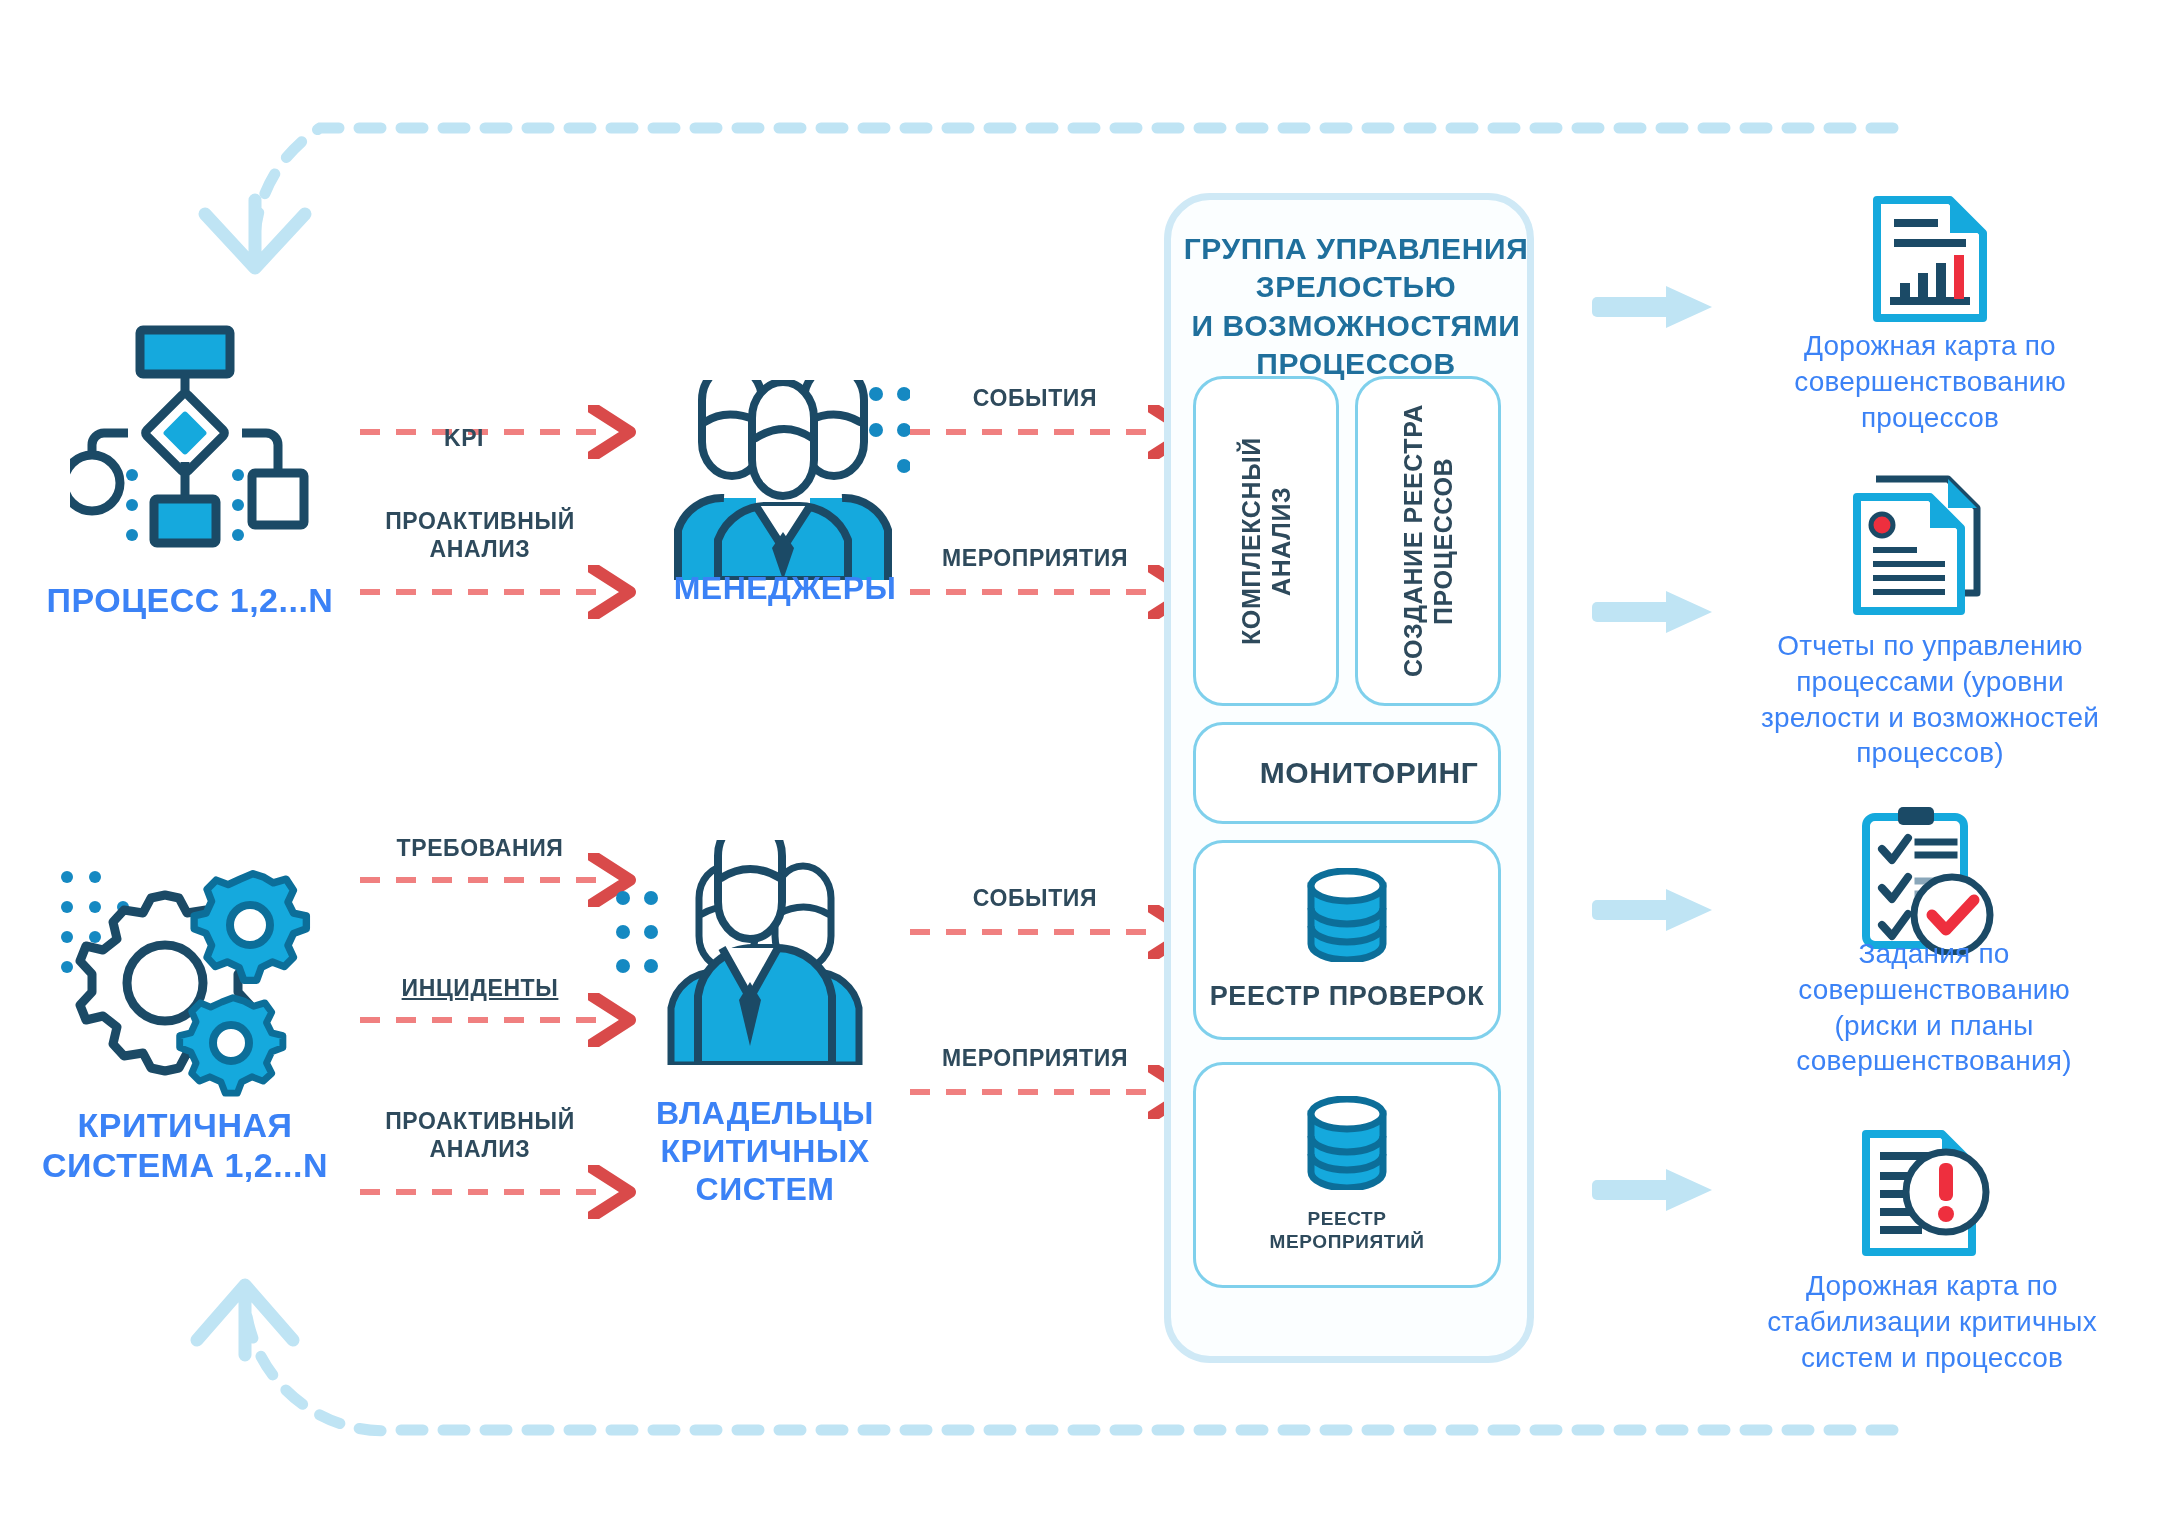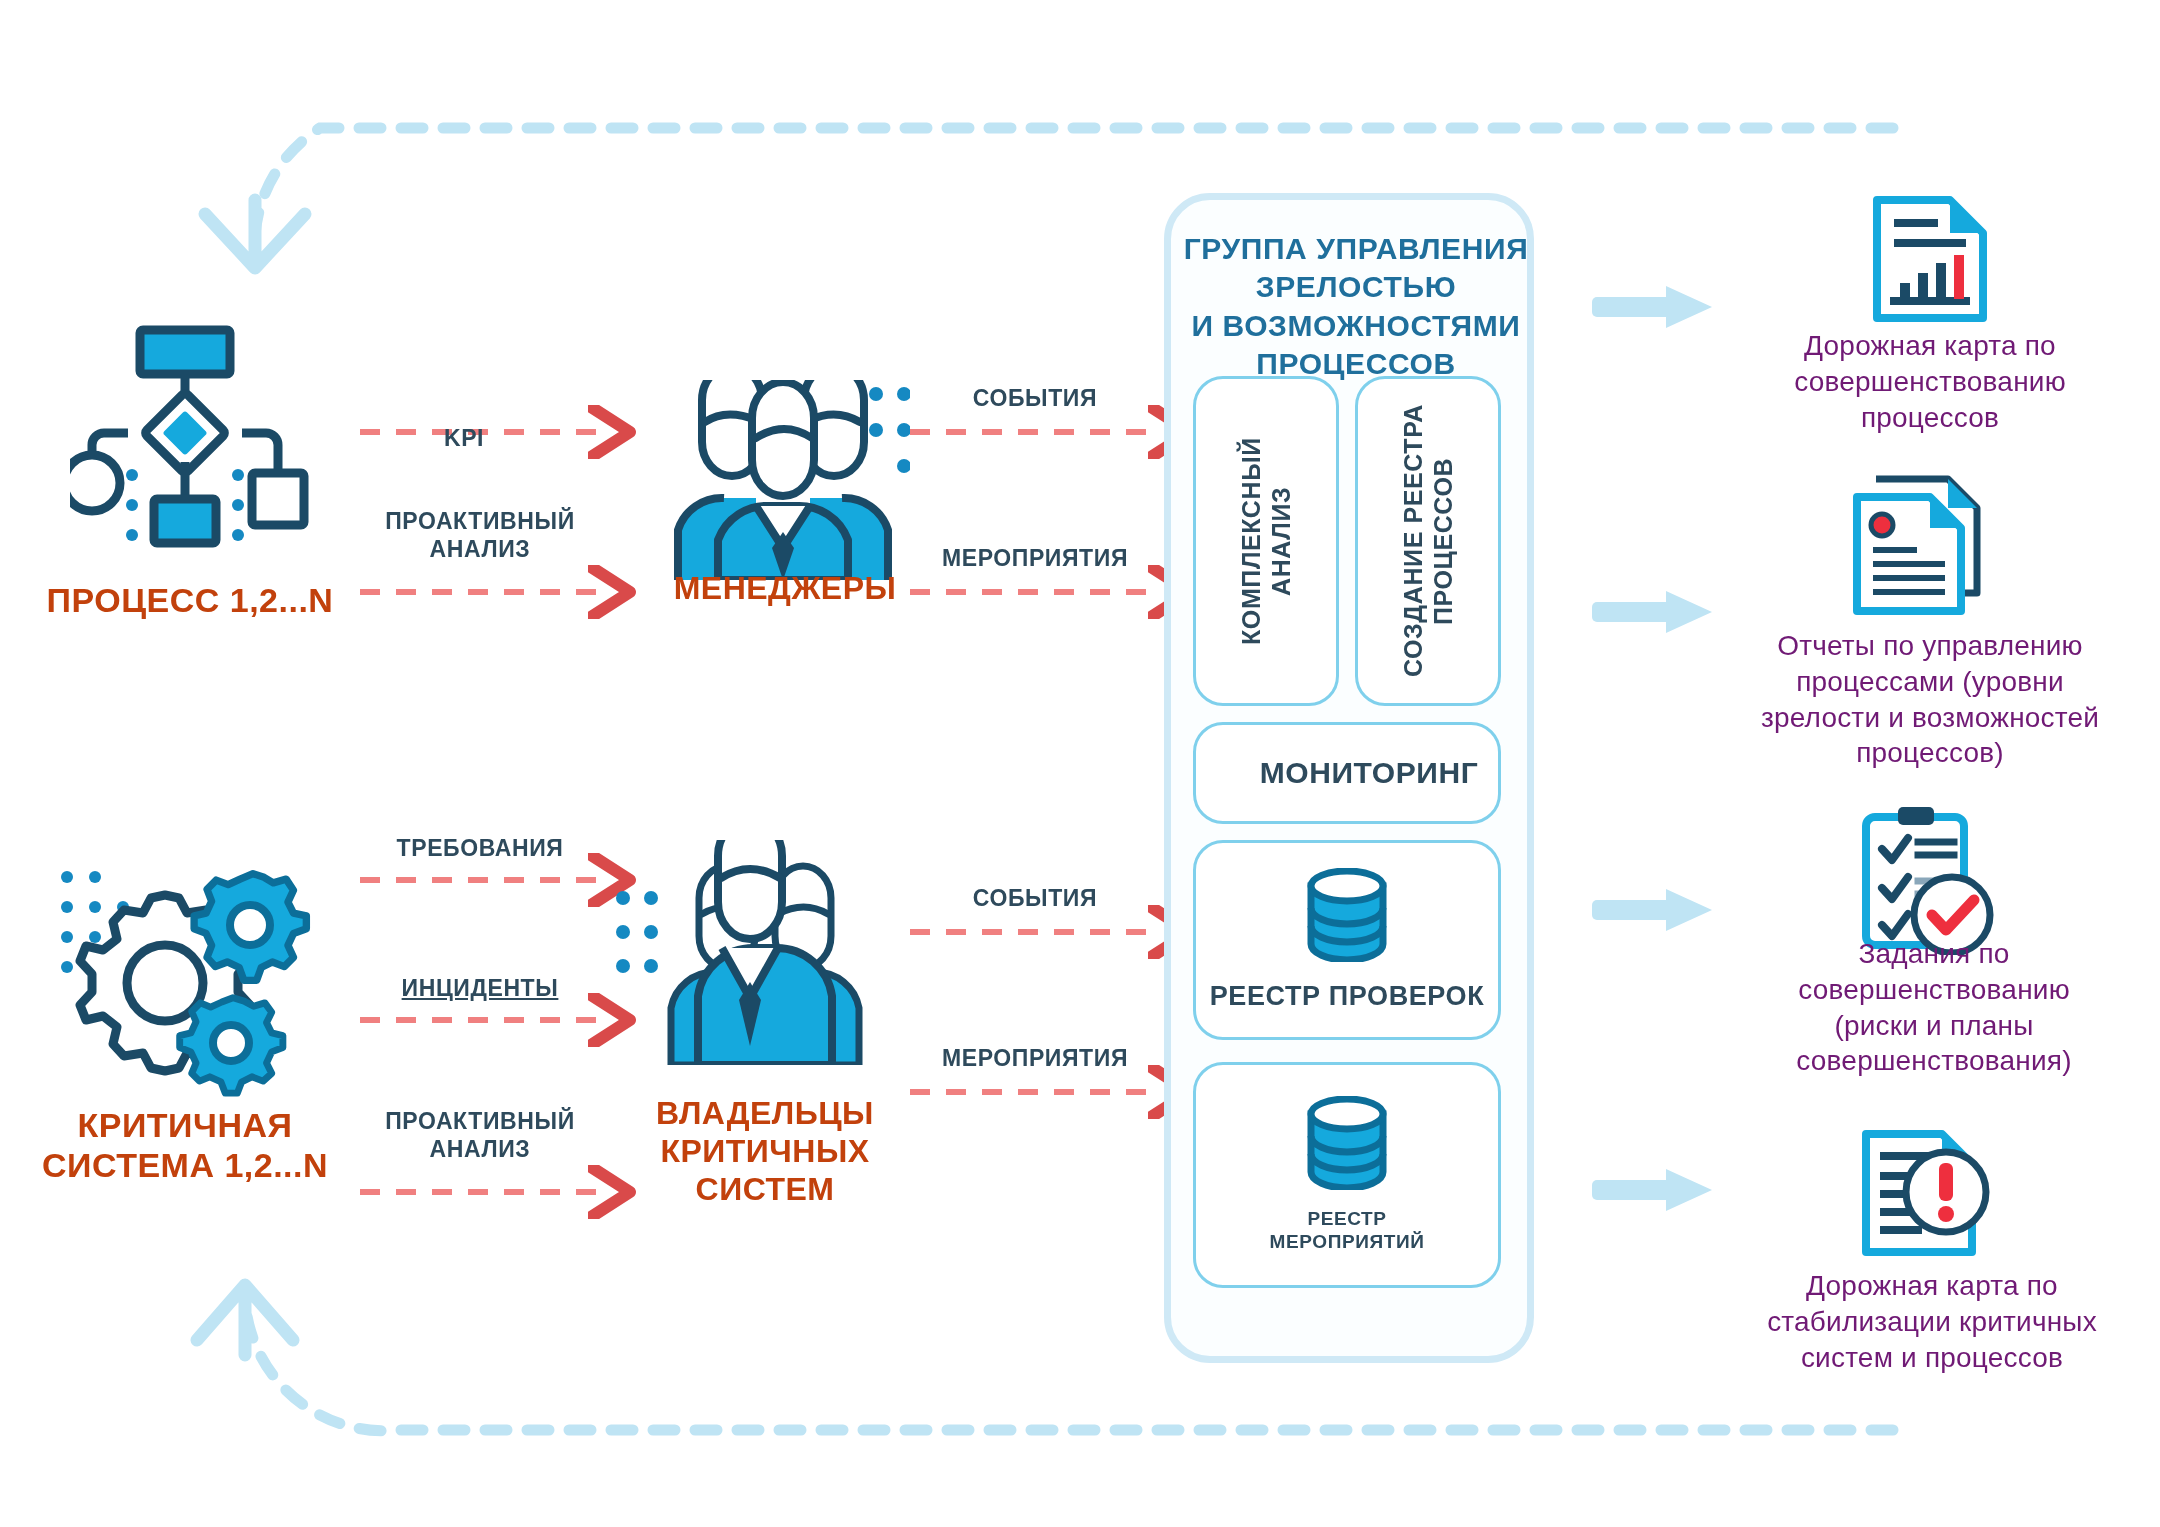--- a/index.html
+++ b/index.html
@@ -7,37 +7,37 @@
     font-family:"Liberation Sans", sans-serif;
     width:2160px;height:1527px;position:relative;overflow:hidden;
     -webkit-font-smoothing:antialiased;
   }
   .stage{position:absolute;left:0;top:0;width:2160px;height:1527px;}
   .layer{position:absolute;left:0;top:0;width:2160px;height:1527px;pointer-events:none;}
   .layer svg{display:block;}
 
   
   .red-label{
-    color:#c2410c;font-weight:700;letter-spacing:.5px;text-align:center;
+    color:#3b82f6;font-weight:700;letter-spacing:.5px;text-align:center;
     line-height:1.18;position:absolute;
   }
   .flow-label{
     color:#2e4a5c;font-weight:700;font-size:23px;letter-spacing:.6px;
     text-align:center;position:absolute;line-height:1.2;
   }
   .panel-title{
     position:absolute;color:#1f6f9c;font-weight:700;font-size:30px;
     letter-spacing:.6px;text-align:center;line-height:1.28;
   }
   .box-label{
     color:#2e4a5c;font-weight:700;letter-spacing:.6px;text-align:center;
     line-height:1.2;
   }
   .out-label{
-    position:absolute;color:#701a75;font-weight:400;font-size:28px;
+    position:absolute;color:#3b82f6;font-weight:400;font-size:28px;
     text-align:center;line-height:1.28;letter-spacing:.2px;
   }
 
   
   .icon{position:absolute;}
 
   
   .panel{
     position:absolute;left:1164px;top:193px;width:370px;height:1170px;
     background:#fbfeff;border:7px solid #cfe9f6;border-radius:46px;

